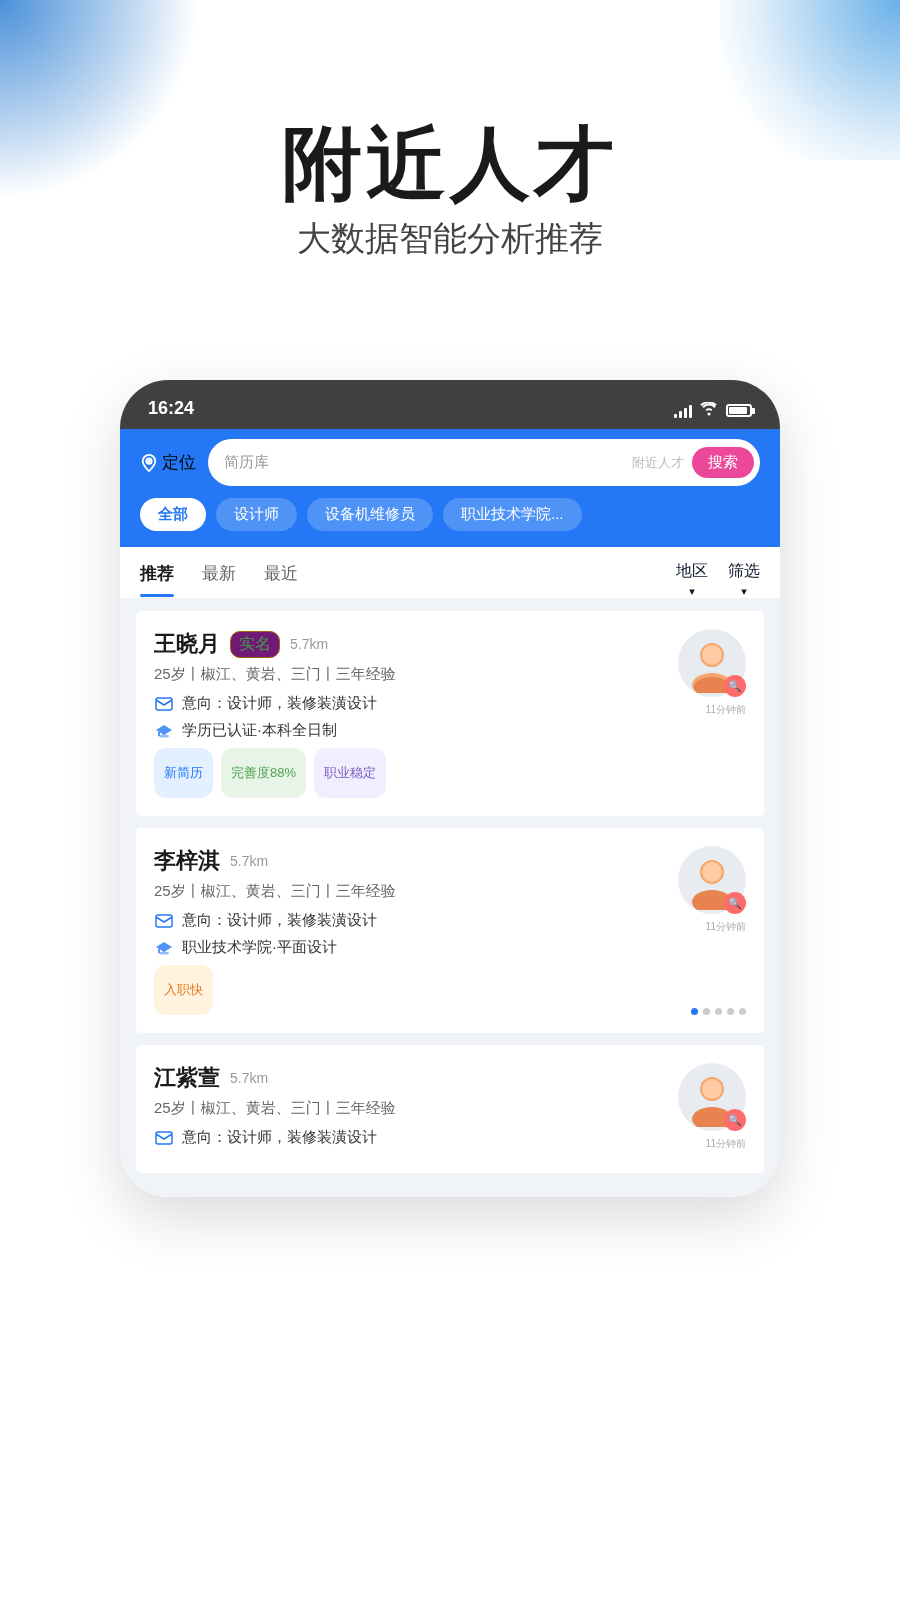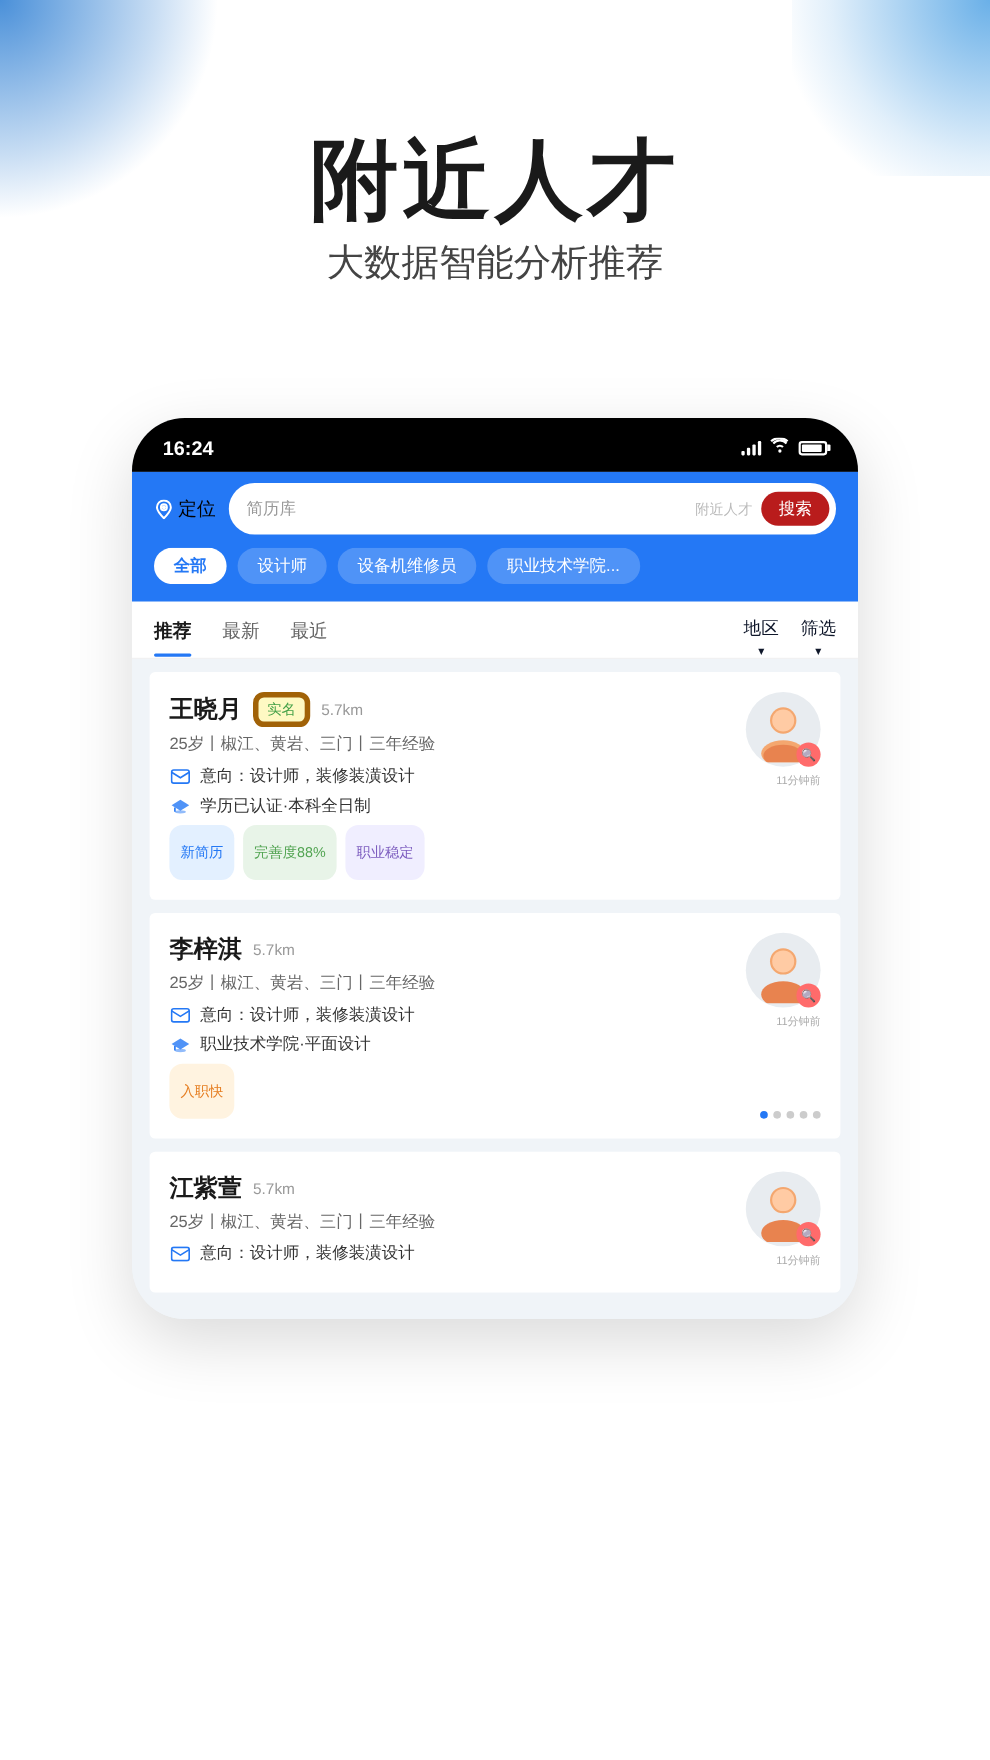--- a/index.html
+++ b/index.html
@@ -59,24 +59,24 @@
       width: 660px;
       background: #f0f4f8;
       border-radius: 48px;
       box-shadow: 0 20px 60px rgba(0,0,0,0.15);
       overflow: hidden;
       padding: 0;
     }
 
     
     .status-bar {
-      background: #000000;
+      background: #404040;
       display: flex;
       justify-content: space-between;
-      align-items: flex-start;
+      align-items: flex-end;
       padding: 18px 28px 10px;
       color: white;
       font-size: 18px;
       font-weight: 600;
     }
     .status-right {
       display: flex;
       align-items: center;
       gap: 8px;
     }
@@ -156,21 +156,21 @@
       font-size: 15px;
       color: #999;
       flex: 1;
     }
     .search-sub {
       font-size: 13px;
       color: #bbb;
       margin-left: 4px;
     }
     .search-btn {
-      background: #b91c1c;
+      background: #ec4899;
       color: white;
       border-radius: 20px;
       padding: 6px 16px;
       font-size: 15px;
       white-space: nowrap;
     }
 
     
     .filter-tags {
       display: flex;
@@ -260,26 +260,26 @@
       align-items: center;
       gap: 10px;
       margin-bottom: 6px;
     }
     .card-name {
       font-size: 22px;
       font-weight: 700;
       color: #1a1a1a;
     }
     .verified-badge {
-      background: #fef9c3;
+      background: #701a75;
       color: #43a047;
-      font-size: 13px;
+      font-size: 16px;
       padding: 2px 8px;
       border-radius: 10px;
-      border: 5px solid #a16207;
+      border: 1px solid #a16207;
     }
     .distance {
       font-size: 14px;
       color: #999;
     }
     .card-info {
       font-size: 15px;
       color: #666;
       margin-bottom: 10px;
     }

